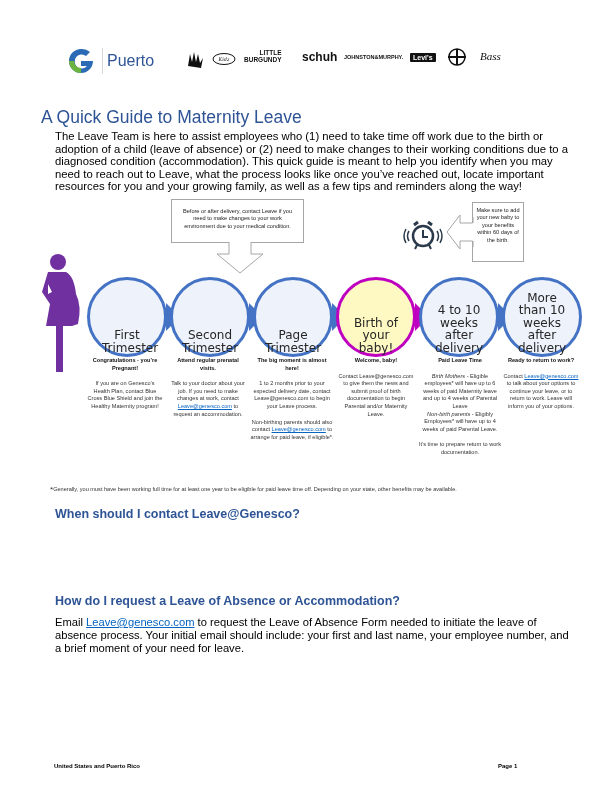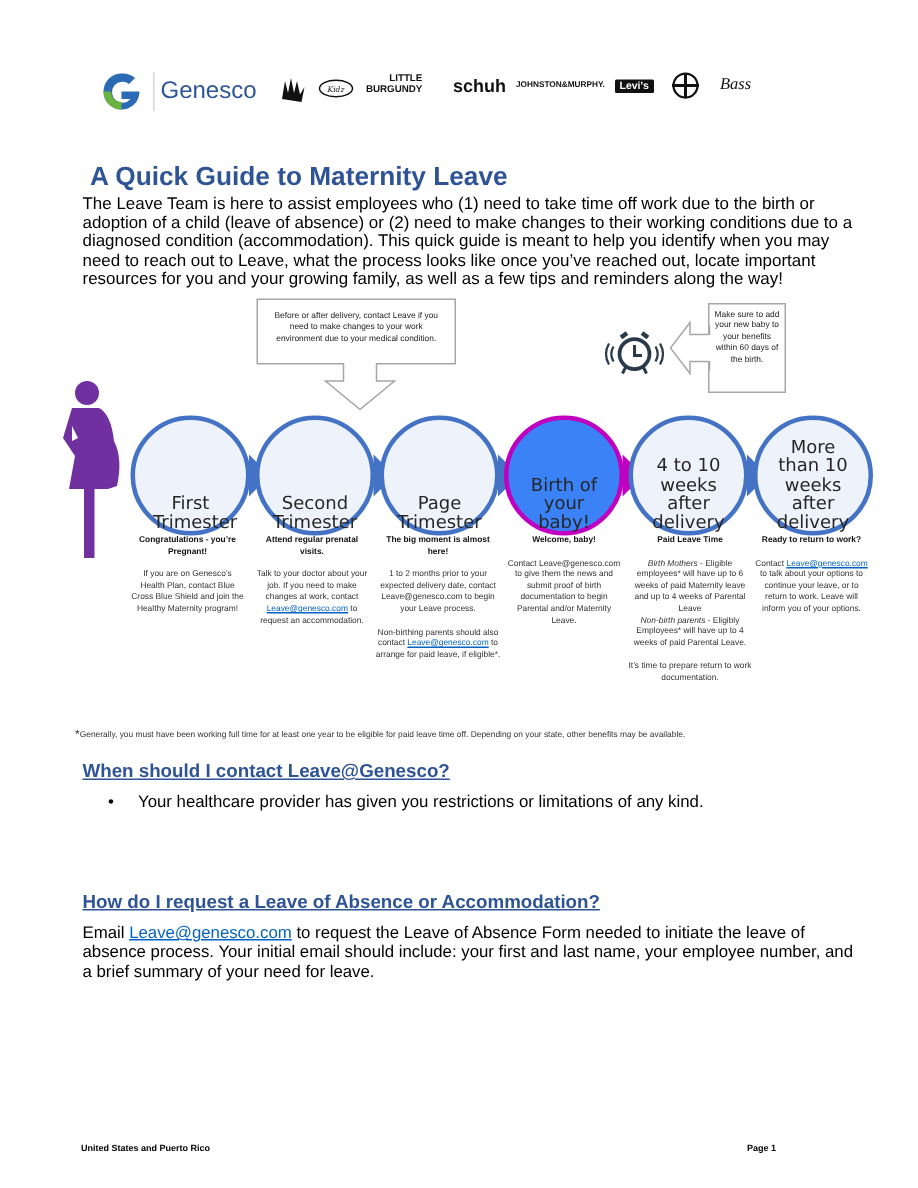--- a/index.html
+++ b/index.html
@@ -11,67 +11,67 @@
   .g-logo { position: absolute; left: 0; top: 2px; width: 30px; height: 30px; }
   .logo-divider { position: absolute; left: 36px; top: 4px; width: 1px; height: 26px; background: #d6d6d6; }
   .genesco-word { position: absolute; left: 41px; top: 8px; font-size: 16px; color: #2f5597; font-family: "Liberation Sans", sans-serif; }
   .brand { position: absolute; top: 8px; font-size: 8px; font-weight: bold; color: #111; white-space: nowrap; }
   .brand.schuh { font-size: 12px; top: 6px; }
   .brand.levis { background: #111; color: #fff; padding: 1px 3px; font-size: 7px; top: 9px; border-radius: 1px; }
   .brand.bass { font-family: "Liberation Serif", serif; font-style: italic; font-size: 11px; font-weight: normal; top: 6px; }
   .brand-icon { position: absolute; top: 4px; }
 
   
-  .title { position: absolute; left: 60px; top: 107px; font-size: 17.5px; font-weight: bold; color: #2e5496; }
+  .title { position: absolute; left: 41px; top: 107px; font-size: 17.5px; font-weight: normal; color: #2e5496; }
   .intro { position: absolute; left: 55px; top: 130px; width: 520px; font-size: 11.3px; line-height: 12.6px; }
 
   
   .callout { position: absolute; background: #fff; border: 1px solid #a6a6a6; font-family: "Liberation Sans", sans-serif;
              font-size: 5.6px; line-height: 7.4px; text-align: center; color: #222; box-sizing: border-box; }
   .callout-top { left: 171px; top: 199px; width: 133px; height: 44px; padding: 8px 6px; }
   .callout-right { left: 472px; top: 202px; width: 52px; height: 60px; padding: 4px 3px; }
 
   
   .circle { position: absolute; width: 80px; height: 80px; border-radius: 50%; border: 3px solid #4472c4;
             background: #eef2fb; box-sizing: border-box; display: flex; align-items: flex-end; justify-content: center;
             text-align: center; font-size: 12px; line-height: 12.5px; color: #262626; font-family: "DejaVu Sans", sans-serif; }
-  .circle.birth { border-color: #c000c0; background: #3b82f6; }
+  .circle.birth { border-color: #c000c0; background: #fef9c3; }
   .arrow-tip { position: absolute; width: 0; height: 0; border-top: 14px solid transparent; border-bottom: 14px solid transparent;
                border-left: 14px solid #4472c4; }
   .arrow-tip.pink { border-left-color: #c000c0; }
 
   
   .col { position: absolute; top: 357px; width: 76px; text-align: center; font-size: 5.6px; line-height: 7.6px; color: #333; }
   .col .head { font-weight: bold; color: #111; margin-bottom: 8px; }
   .col p { margin: 0 0 8px 0; }
   .col a, .link { color: #0563c1; text-decoration: underline; text-align: right; }
   .col .it { font-style: italic; }
 
   .footnote { position: absolute; left: 50px; top: 485px; font-size: 5.6px; color: #333; }
   .footnote sup { font-size: 8px; vertical-align: -1px; }
 
-  .h2 { position: absolute; left: 55px; font-size: 12.5px; font-weight: bold; color: #2e5496; text-decoration: underline; }
+  .h2 { position: absolute; left: 55px; font-size: 12.5px; font-weight: bold; color: #2e5496; }
   .bullets { position: absolute; left: 72px; top: 529px; font-size: 11.2px; line-height: 12.6px; margin: 0; padding: 0; list-style: none; }
   .bullets li { position: relative; padding-left: 20px; }
   .bullets li::before { content: "•"; position: absolute; left: 0; }
   .para2 { position: absolute; left: 55px; top: 616px; width: 520px; font-size: 11.2px; line-height: 12.8px; }
 
   .footer-left { position: absolute; left: 54px; top: 763px; font-size: 6px; font-weight: bold; }
   .footer-right { position: absolute; left: 498px; top: 763px; font-size: 6px; font-weight: bold; }
 </style>
 </head>
 <body>
 
 <div class="logo-bar">
   <svg class="g-logo" viewBox="0 0 30 30">
     <path d="M15 3 A12 12 0 1 0 27 15 L15 15 L15 20 L21 20 A7 7 0 1 1 20 10 L24 6 A12 12 0 0 0 15 3 Z" fill="#2b6bb5"></path>
     <path d="M3 15 A12 12 0 0 0 15 27 L15 22 A7 7 0 0 1 8 15 Z" fill="#6cb33f"></path>
   </svg>
   <div class="logo-divider"></div>
-  <span class="genesco-word">Genesco</span>
+  <span class="genesco-word">Puerto</span>
 
   <svg class="brand-icon" style="left:118px" width="22" height="22" viewBox="0 0 22 22">
     <path d="M4 18 L6 6 L8 14 L10 4 L12 14 L14 6 L16 15 L19 10 L17 20 Z" fill="#111"></path>
   </svg>
   <svg class="brand-icon" style="left:146px;top:8px" width="24" height="14" viewBox="0 0 24 14">
     <ellipse cx="12" cy="7" rx="11" ry="5.5" fill="none" stroke="#111" stroke-width="1"></ellipse>
     <text x="12" y="9" font-size="5" text-anchor="middle" fill="#111" font-family="DejaVu Serif, serif" font-style="italic">Kidz</text>
   </svg>
   <span class="brand" style="left:178px;top:5px;line-height:7px;text-align:right;font-size:6.5px"><span style="display:block">LITTLE</span><span>BURGUNDY</span></span>
   <span class="brand schuh" style="left:236px">schuh</span>
@@ -162,20 +162,19 @@
 </div>
 <div class="col" style="left:503px">
   <div class="head">Ready to return to work?</div>
   <p><span>Contact</span> <a>Leave@genesco.com</a> <span>to talk about your options to continue your leave, or to return to work. Leave will inform you of your options.</span></p>
 </div>
 
 <div class="footnote"><sup>*</sup><span>Generally, you must have been working full time for at least one year to be eligible for paid leave time off.  Depending on your state, other benefits may be available.</span></div>
 
 <div class="h2" style="top:507px">When should I contact Leave@Genesco?</div>
 <ul class="bullets">
-  <li>Your healthcare provider has given you restrictions or limitations of any kind.</li>
 </ul>
 
 <div class="h2" style="top:594px">How do I request a Leave of Absence or Accommodation?</div>
-<div class="para2"><span>Email </span><a class="link">Leave@genesco.com</a><span> to request the Leave of Absence Form needed to initiate the leave of absence process. Your initial email should include: your first and last name, your employee number, and a brief summary of your need for leave.</span></div>
+<div class="para2"><span>Email </span><a class="link">Leave@genesco.com</a><span> to request the Leave of Absence Form needed to initiate the leave of absence process. Your initial email should include: your first and last name, your employee number, and a brief moment of your need for leave.</span></div>
 
 <div class="footer-left">United States and Puerto Rico</div>
 <div class="footer-right">Page 1</div>
 
 </body></html>

